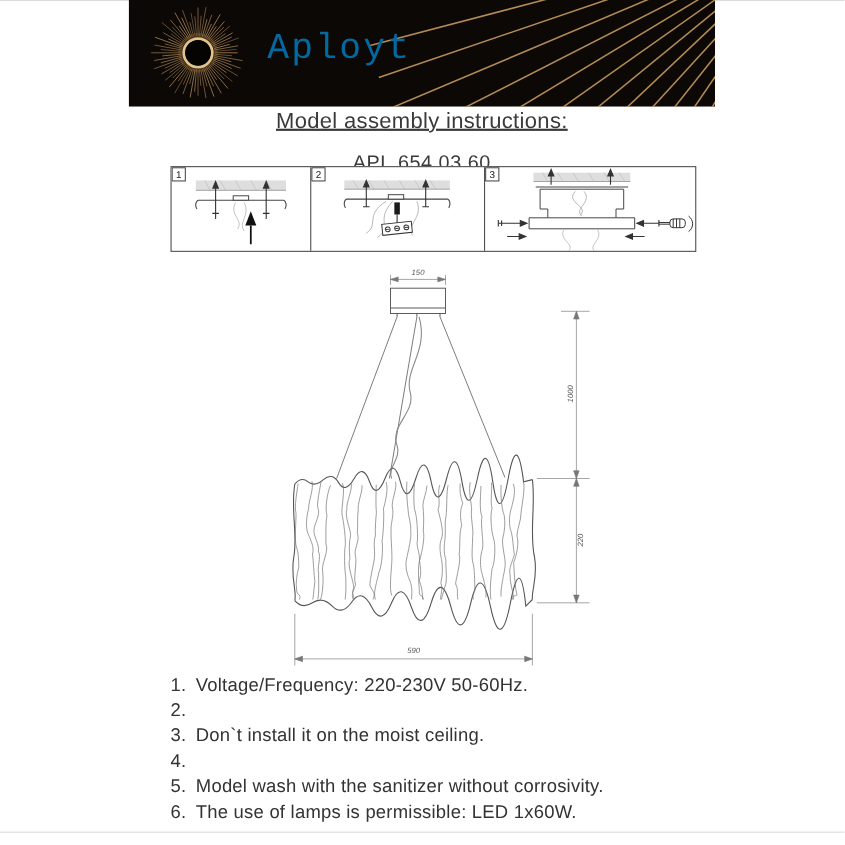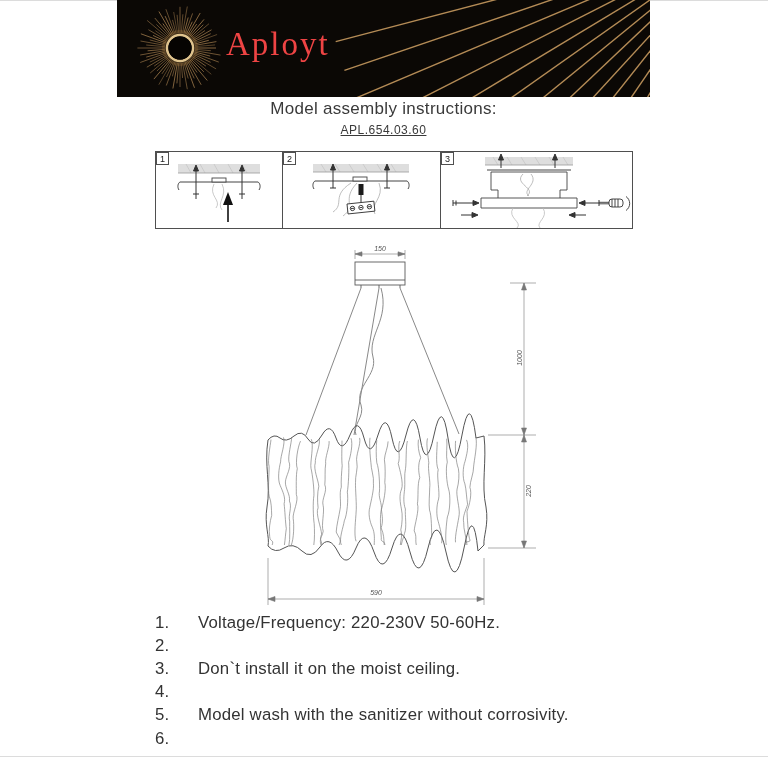--- a/index.html
+++ b/index.html
@@ -8,29 +8,29 @@
   .page { position:relative; width:768px; height:768px; background:#fff; overflow:hidden; margin:0 auto; }
 
   .frame-line { position:absolute; left:0; width:768px; height:1px; background:#dcdcdc; }
   .frame-top { top:0; }
   .frame-bottom { top:756px; }
 
   
   .banner { position:absolute; left:117px; top:0; width:533px; height:97px; }
   .banner svg { position:absolute; left:0; top:0; }
   .wordmark {
-    position:absolute; left:109px; top:26px; width:220px;
+    position:absolute; left:126px; top:26px; width:220px;
     font-size:33px; font-weight:300; letter-spacing:2px;
-    color:#ef4444; font-family:Liberation Serif, serif;
+    color:#0369a1; font-family:Liberation Mono, monospace;
   }
 
   
   .title-block { position:absolute; left:117px; top:99px; width:533px; text-align:center; color:#3a3a3a; }
-  .title-line1 { font-size:17px; font-weight:500; letter-spacing:.3px; }
-  .title-line2 { font-size:12px; font-weight:500; letter-spacing:.5px; margin-top:4px;text-decoration:underline; }
+  .title-line1 { font-size:20px; font-weight:500; letter-spacing:.3px;text-decoration:underline; }
+  .title-line2 { font-size:18px; font-weight:500; letter-spacing:.5px; margin-top:16px;text-decoration:underline; }
 
   
   .steps { position:absolute; left:155px; top:151px; width:478px; height:78px;
            border:1px solid #4f4f4f; display:flex; background:#fff; }
   .panel { position:relative; height:100%; }
   .panel-1 { width:127px; border-right:1px solid #4f4f4f; }
   .panel-2 { width:158px; border-right:1px solid #4f4f4f; }
   .panel-3 { width:190px; }
   .stepnum { position:absolute; left:0; top:0; width:13px; height:13px; border:1px solid #4f4f4f;
              font-size:9px; color:#222; display:flex; align-items:center; justify-content:center; background:#fff; z-index:2; }
@@ -43,21 +43,21 @@
   .dim-150 { left:128px; top:0px;  width:24px; }
   .dim-590 { left:120px; top:344px; width:32px; }
   .vdim { transform:rotate(-90deg); transform-origin:center; }
   .dim-1000 { left:267px; top:109px; width:26px; }
   .dim-220  { left:276px; top:242px; width:26px; }
 
   
   .instructions { position:absolute; left:155px; top:611px; width:478px; color:#333; }
   .instr-row { display:flex; height:23.2px; align-items:center; font-size:16.8px; letter-spacing:.2px; }
   .instr-num { width:23px; flex:none; }
-  .instr-text { flex:1; white-space:nowrap;margin-left:20px; }
+  .instr-text { flex:1; white-space:nowrap; }
 </style>
 </head>
 <body>
 
 <div class="page">
 
   <div class="frame-line frame-top"></div>
   <div class="frame-line frame-bottom"></div>
 
   <header class="banner">
@@ -359,16 +359,17 @@
     </div>
     <div class="instr-row">
       <span class="instr-num">4.</span>
     </div>
     <div class="instr-row">
       <span class="instr-num">5.</span>
       <span class="instr-text">Model wash with the sanitizer without corrosivity.</span>
     </div>
     <div class="instr-row">
       <span class="instr-num">6.</span>
+      <span class="instr-text">The use of lamps is permissible: LED 1x60W.</span>
     </div>
   </div>
 
 </div>
 
 </body></html>

